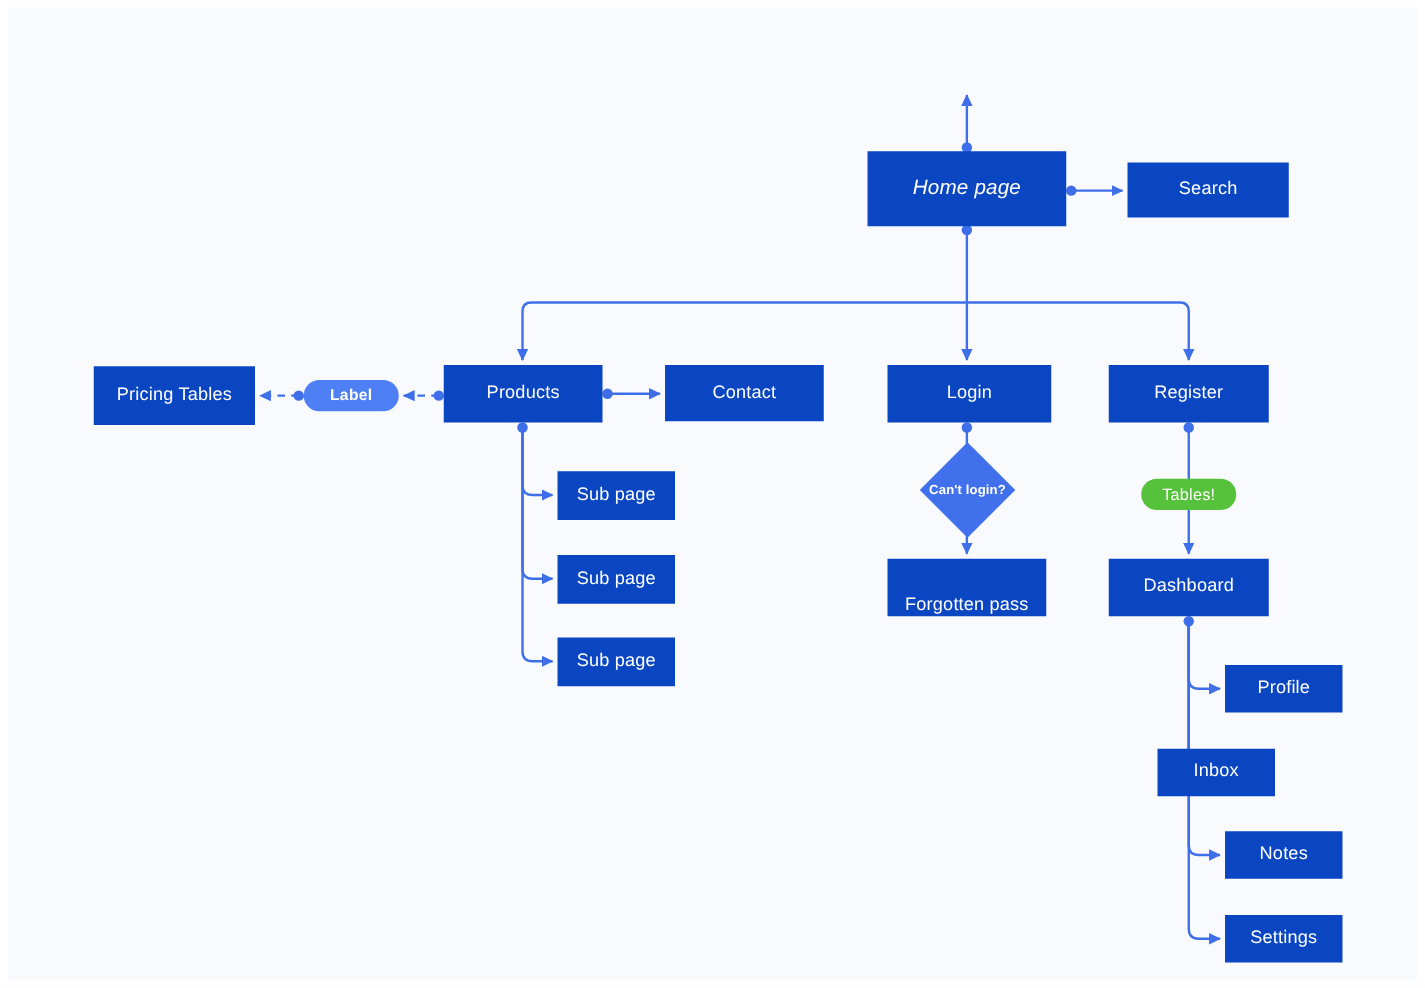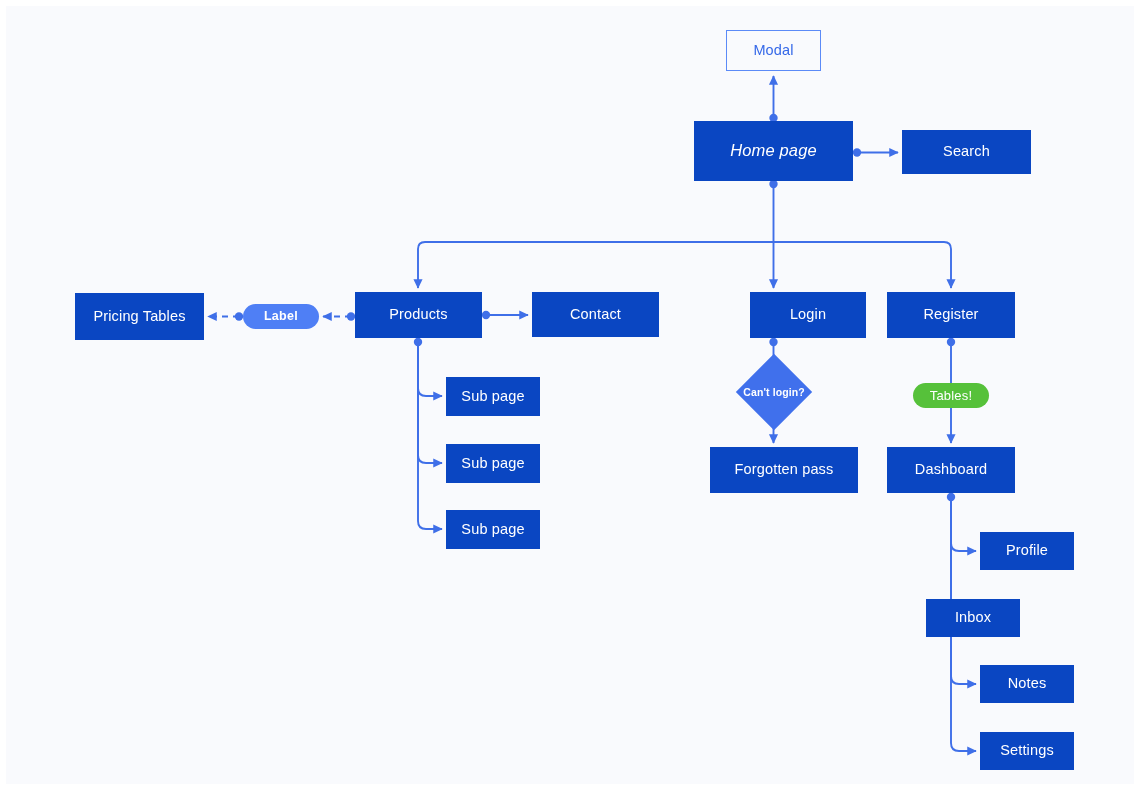--- a/index.html
+++ b/index.html
@@ -136,23 +136,20 @@
 
       <path d="M945,336 L945,437" marker-start="url(#dot)" marker-end="url(#arrow)"></path>
 
       <path d="M945,491 L945,537 Q945,545 953,545 L970,545" marker-start="url(#dot)" marker-end="url(#arrow)"></path>
       <path d="M945,491 L945,604 Q945,612 953,612 L970,612" marker-end="url(#arrow)"></path>
       <path d="M945,491 L945,670 Q945,678 953,678 L970,678" marker-end="url(#arrow)"></path>
       <path d="M945,491 L945,737 Q945,745 953,745 L970,745" marker-end="url(#arrow)"></path>
     </g>
   </svg>
 
-  <div class="node outline" style="left:720px; top:24px; width:95px; height:41px;">
-    <span>Modal</span>
-  </div>
 
   <div class="node box big" style="left:688px; top:115px; width:159px; height:60px;font-style:italic;">
     <span>Home page</span>
   </div>
 
   <div class="node box" style="left:896px; top:124px; width:129px; height:44px;">
     <span>Search</span>
   </div>
 
   <div class="node box" style="left:69px; top:287px; width:129px; height:47px;">
@@ -164,21 +161,21 @@
   </div>
 
   <div class="node box" style="left:349px; top:286px; width:127px; height:46px;">
     <span>Products</span>
   </div>
 
   <div class="node box" style="left:526px; top:286px; width:127px; height:45px;">
     <span>Contact</span>
   </div>
 
-  <div class="node box" style="left:704px; top:286px; width:116px; height:46px;margin-left:40px;">
+  <div class="node box" style="left:704px; top:286px; width:131px; height:46px;">
     <span>Login</span>
   </div>
 
   <div class="node box" style="left:881px; top:286px; width:128px; height:46px;">
     <span>Register</span>
   </div>
 
   <div class="node box" style="left:440px; top:371px; width:94px; height:39px;">
     <span>Sub page</span>
   </div>
@@ -193,21 +190,21 @@
 
   <div class="node diamond" style="left:730px; top:348px; width:76px; height:76px;">
     <span class="diamond-shape"></span>
     <span class="diamond-label">Can't login?</span>
   </div>
 
   <div class="node pill-green" style="left:907px; top:377px; width:76px; height:25px;">
     <span>Tables!</span>
   </div>
 
-  <div class="node box" style="left:704px; top:441px; width:148px; height:46px;">
+  <div class="node box" style="left:704px; top:441px; width:127px; height:46px;align-items:flex-end;">
     <span>Forgotten pass</span>
   </div>
 
   <div class="node box" style="left:881px; top:441px; width:128px; height:46px;">
     <span>Dashboard</span>
   </div>
 
   <div class="node box" style="left:974px; top:526px; width:94px; height:38px;">
     <span>Profile</span>
   </div>

